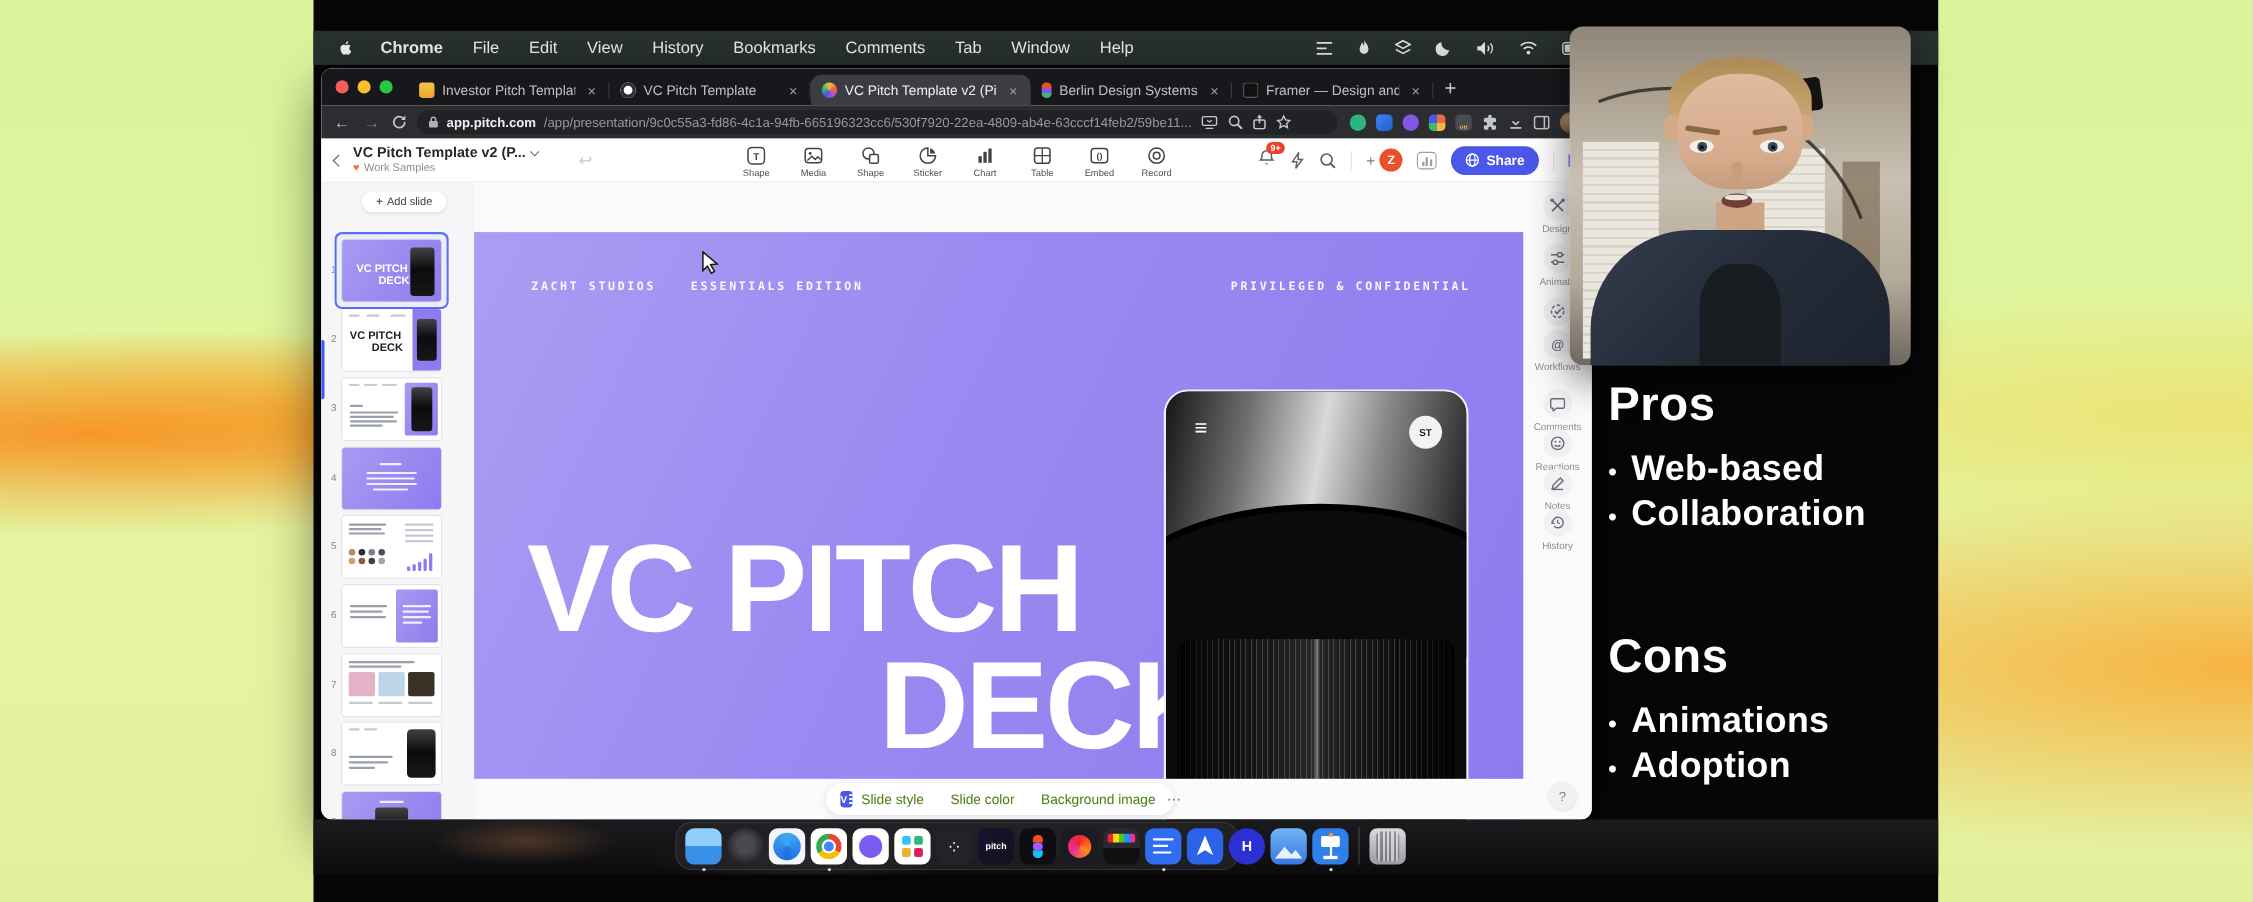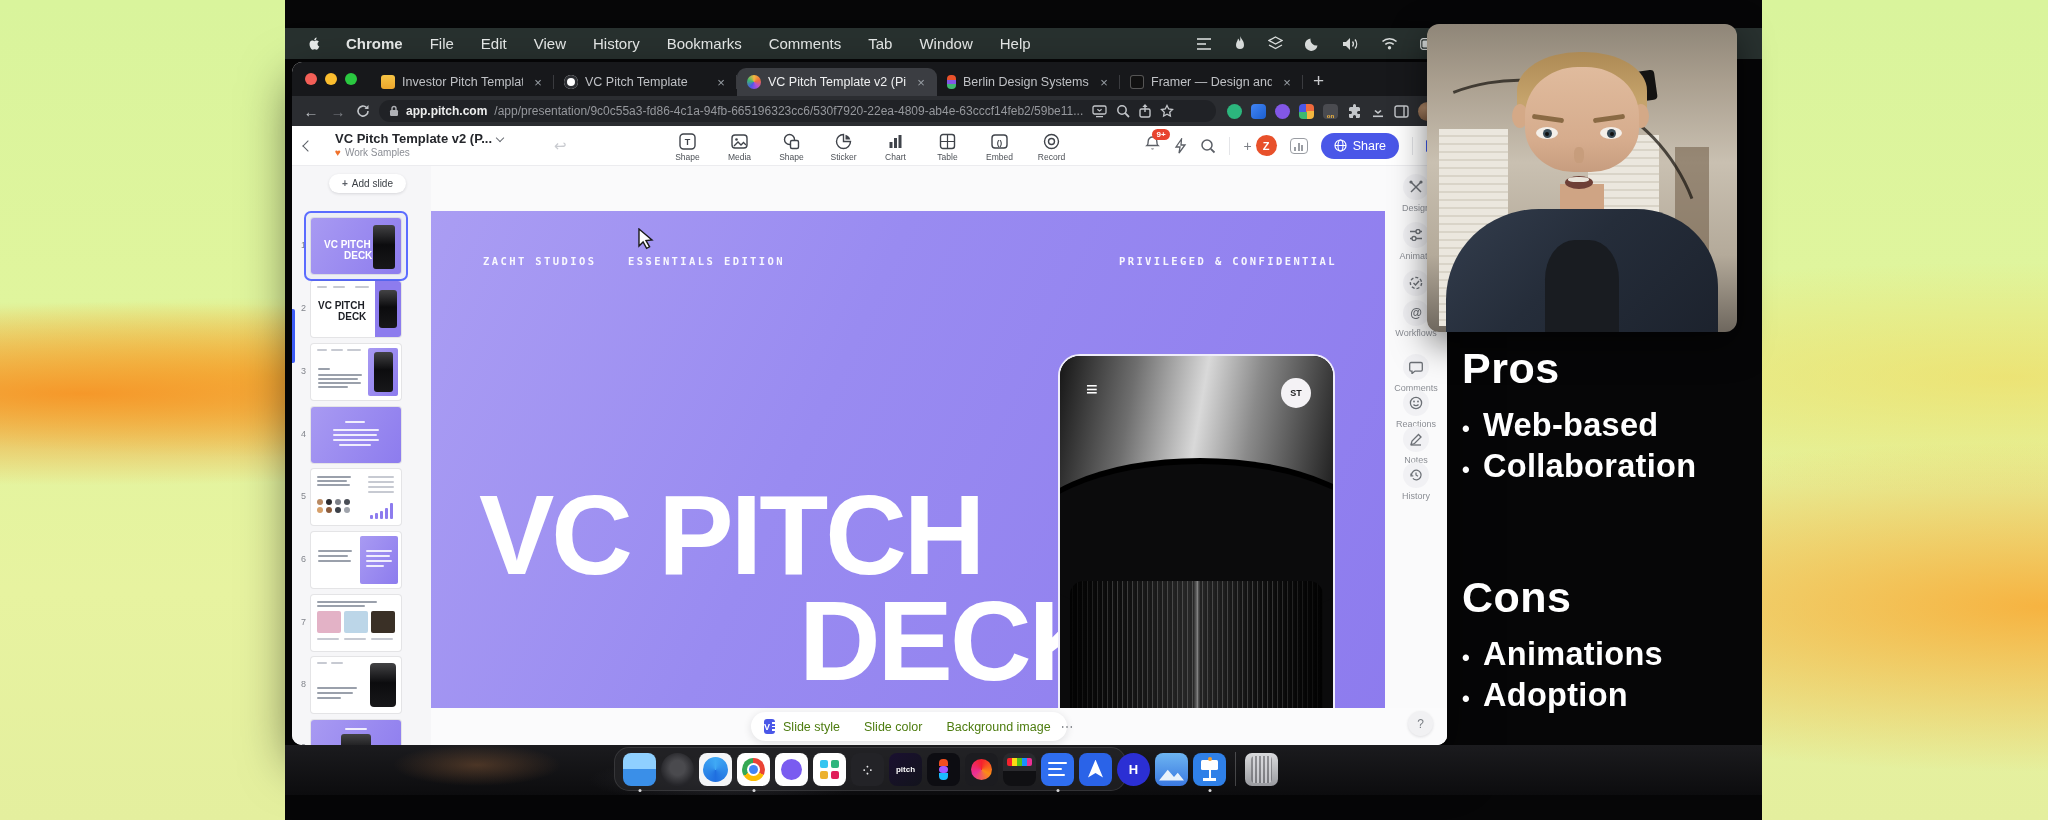--- a/index.html
+++ b/index.html
@@ -51,21 +51,21 @@
     padding:0 10px; gap:7px; min-width:0; }
   .urlpill .domain { color:#eceded; font-size:12px; font-weight:bold; white-space:nowrap; }
   .urlpill .path { color:#96989d; font-size:12px; white-space:nowrap; overflow:hidden; text-overflow:ellipsis; min-width:0; }
   .url-actions { display:flex; align-items:center; gap:9px; margin-left:2px; }
   .ext { width:15px; height:15px; border-radius:4px; flex:none; }
   .avatar-br { width:19px; height:19px; border-radius:50%; background:radial-gradient(circle at 35% 30%, #b08a6a, #6b4a33); flex:none; }
 
   
   .pheader { height:40px; background:#fff; border-bottom:1px solid #ececef; display:flex; align-items:center;
     padding:0 12px; flex:none; position:relative; }
-  .ph-left { display:flex; align-items:center; gap:23px; width:300px; }
+  .ph-left { display:flex; align-items:center; gap:9px; width:300px; }
   .chev { width:8px; height:8px; border-left:1.8px solid #5b5f66; border-bottom:1.8px solid #5b5f66; transform:rotate(45deg); }
   .ph-titles { line-height:1.15; }
   .ph-title { font-size:13px; font-weight:bold; color:#24262b; white-space:nowrap; }
   .ph-caret { display:inline-block; width:6px; height:6px; border-left:1.6px solid #6a6e75; border-bottom:1.6px solid #6a6e75; transform:rotate(-45deg); margin-left:5px; vertical-align:2px; }
   .ph-ws { font-size:10px; color:#8b8e95; display:flex; align-items:center; gap:4px; }
   .ph-ws .heart { color:#f0712b; font-size:10px; }
   .ph-undo { color:#c9cbd0; font-size:15px; margin-left:28px; }
   .ptools { position:absolute; left:50%; top:0; transform:translateX(-50%); height:100%;
     display:flex; align-items:center; gap:14px; }
   .ptool { width:38px; display:flex; flex-direction:column; align-items:center; gap:2px; padding-top:3px; }
@@ -75,21 +75,21 @@
   .bellwrap { position:relative; }
   .badge { position:absolute; top:-6px; left:8px; background:#e8432e; color:#fff; font-size:8px; font-weight:bold;
     border-radius:7px; padding:1px 4px; }
   .vdiv { width:1px; height:18px; background:#e4e5e8; }
   .plusav { display:flex; align-items:center; gap:4px; }
   .plusav .plus { color:#7c7f86; font-size:14px; }
   .av-z { width:21px; height:21px; border-radius:50%; background:#e8512b; color:#fff; font-size:11px; font-weight:bold;
     display:flex; align-items:center; justify-content:center; }
   .statsicon { width:18px; height:16px; border:1.5px solid #9a9da3; border-radius:4px; display:flex; align-items:flex-end; justify-content:center; gap:1.5px; padding:2px; }
   .statsicon i { width:2px; background:#9a9da3; display:block; }
-  .sharebtn { height:26px; background:#4a57e8; border-radius:13px; color:#fff; font-size:12.5px; font-weight:normal;
+  .sharebtn { height:26px; background:#4a57e8; border-radius:13px; color:#fff; font-size:12.5px; font-weight:bold;
     display:flex; align-items:center; gap:6px; padding:0 13px; }
   .playtri { width:0; height:0; border-left:9px solid #3d5af1; border-top:6px solid transparent; border-bottom:6px solid transparent; }
 
   
   .pbody { flex:1; display:flex; position:relative; min-height:0; }
   .psidebar { width:139px; background:#f6f6f8; position:relative; flex:none; }
   .addslide { position:absolute; left:37px; top:8px; width:77px; height:19px; background:#fff; border-radius:10px;
     box-shadow:0 1px 3px rgba(30,30,40,.14); display:flex; align-items:center; justify-content:center; gap:4px;
     font-size:10px; color:#3c4046; }
   .addslide .plus { color:#5a5e66; font-weight:bold; }

